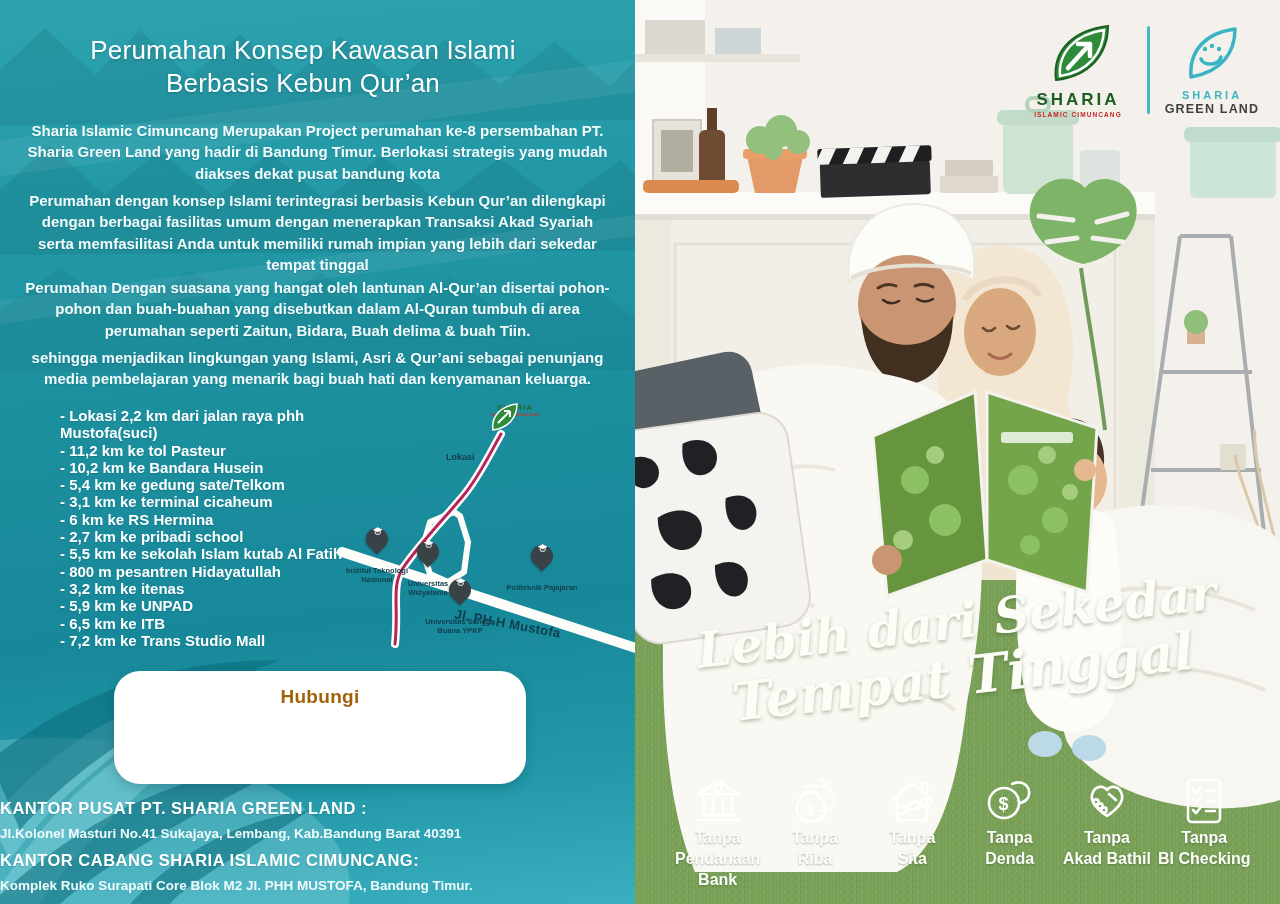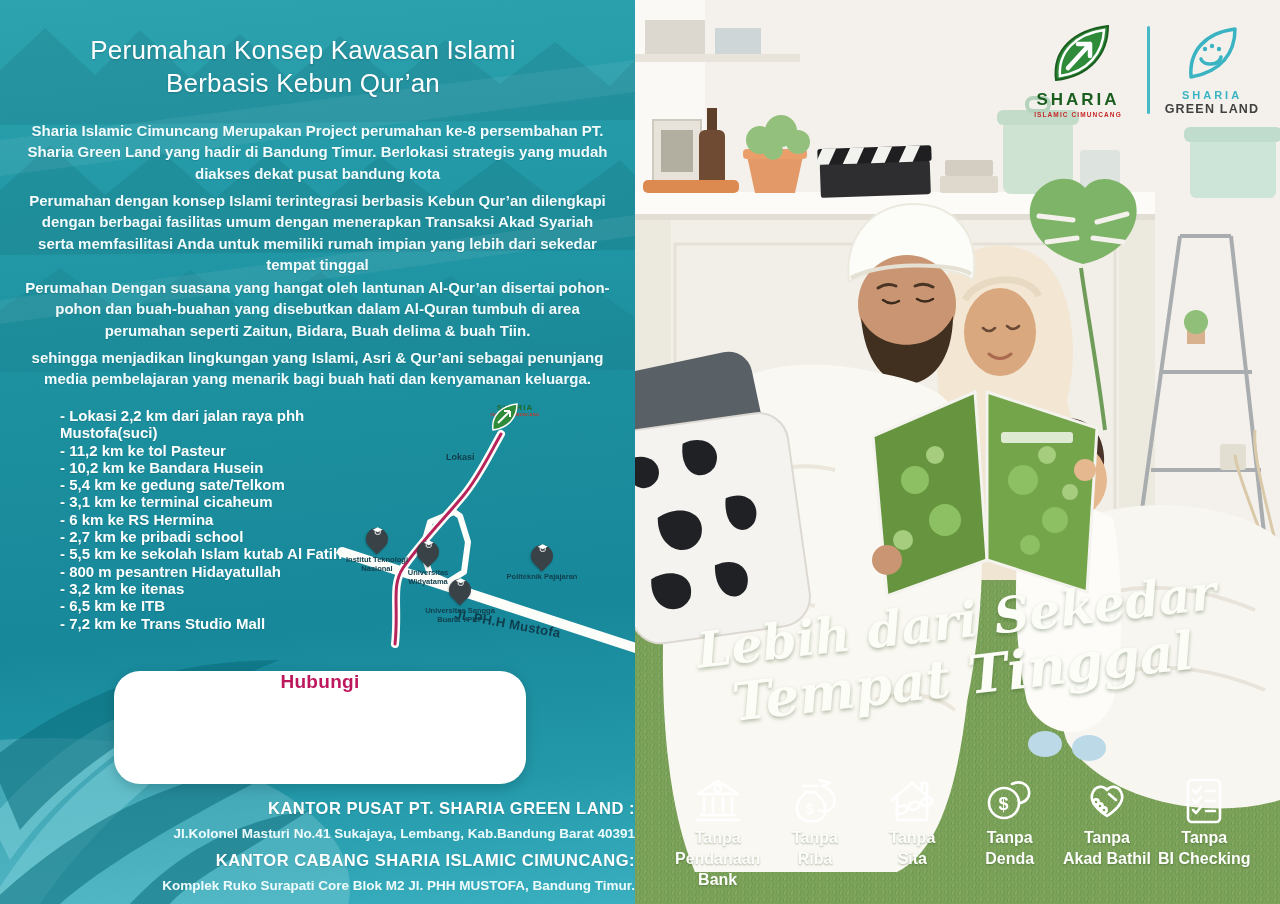--- a/index.html
+++ b/index.html
@@ -36,39 +36,39 @@
   .map svg{position:absolute;left:0;top:0;overflow:visible;}
   .map-pin{position:absolute;width:72px;text-align:center;}
   .pin-head{
     width:22px;height:22px;margin:0 auto;background:#394247;
     border-radius:50% 50% 0 50%;transform:rotate(45deg);
     display:flex;align-items:center;justify-content:center;
     box-shadow:0 1px 2px rgba(0,30,40,.35);
   }
   .pin-head svg{transform:rotate(-45deg);}
   .pin-label{
-    margin-top:5px;font-size:7.5px;font-weight:bold;color:#12414f;line-height:1.2;
+    margin-top:16px;font-size:7.5px;font-weight:bold;color:#12414f;line-height:1.2;
   }
   .map-lokasi{position:absolute;left:96px;top:20px;font-size:9px;font-weight:bold;color:#123c4a;margin-top:32px;}
   .map-logo{position:absolute;left:136px;top:2px;width:58px;text-align:center;}
   .map-logo-name{font-size:8px;font-weight:bold;color:#1d6b2f;letter-spacing:1px;margin-top:1px;}
   .map-logo-sub{font-size:4px;font-weight:bold;color:#c0392b;letter-spacing:.4px;}
   .road-label{
     position:absolute;left:104px;top:216px;font-size:13px;font-weight:bold;color:#0e3d4d;
     transform:rotate(10.5deg);letter-spacing:.3px;white-space:nowrap;
   }
   
   .contact-box{
     position:absolute;left:114px;top:671px;width:412px;height:113px;
     background:#fff;border-radius:26px;box-shadow:0 4px 12px rgba(0,40,50,.22);
     text-align:center;
   }
-  .contact-title{font-size:19px;font-weight:bold;color:#be185d;letter-spacing:.3px;}
-  
-  .offices{position:absolute;left:0;top:799px;width:635px;text-align:right;}
+  .contact-title{margin-top:15px;font-size:19px;font-weight:bold;color:#a16207;letter-spacing:.3px;}
+  
+  .offices{position:absolute;left:0;top:799px;width:635px;text-align:left;}
   .office-title{font-size:16.5px;font-weight:bold;letter-spacing:.5px;text-shadow:0 1px 1px rgba(0,50,60,.2);}
   .office-addr{font-size:13.5px;font-weight:600;margin-top:8px;margin-bottom:10px;color:#eefbfc;}
   
   .right-panel{position:absolute;left:635px;top:0;width:645px;height:904px;overflow:hidden;background:#f4f1ec;}
   .scene{position:absolute;left:0;top:0;z-index:0;}
   
   .brand{position:absolute;right:20px;top:22px;z-index:2;display:flex;align-items:center;}
   .brand-left{width:110px;text-align:center;}
   .brand-left-name{font-size:17px;font-weight:bold;color:#1b5e20;letter-spacing:3px;margin-top:2px;}
   .brand-left-sub{font-size:6.5px;font-weight:bold;color:#c62828;letter-spacing:1.1px;margin-top:1px;}
@@ -139,20 +139,21 @@
       <div>- Lokasi 2,2 km dari jalan raya phh Mustofa(suci)</div>
       <div>- 11,2 km ke tol Pasteur</div>
       <div>- 10,2 km ke Bandara Husein</div>
       <div>- 5,4 km ke gedung sate/Telkom</div>
       <div>- 3,1 km ke terminal cicaheum</div>
       <div>- 6 km ke RS Hermina</div>
       <div>- 2,7 km ke pribadi school</div>
       <div>- 5,5 km ke sekolah Islam kutab Al Fatih</div>
       <div>- 800 m pesantren Hidayatullah</div>
       <div>- 3,2 km ke itenas</div>
+      <div>- 5,9 km ke UNPAD</div>
       <div>- 6,5 km ke ITB</div>
       <div>- 7,2 km ke Trans Studio Mall</div>
     </div>
 
     <div class="map">
       <svg width="282" height="262">
 
         <line x1="-8" y1="152" x2="292" y2="250" stroke="#fdfdfa" stroke-width="10" stroke-linecap="round"></line>
 
         <path d="M104,112 L80,122 L72,150 L80,174 L98,182 L114,172 L118,142 L110,116 Z" fill="none" stroke="#fdfdfa" stroke-width="6" stroke-linejoin="round"></path>

